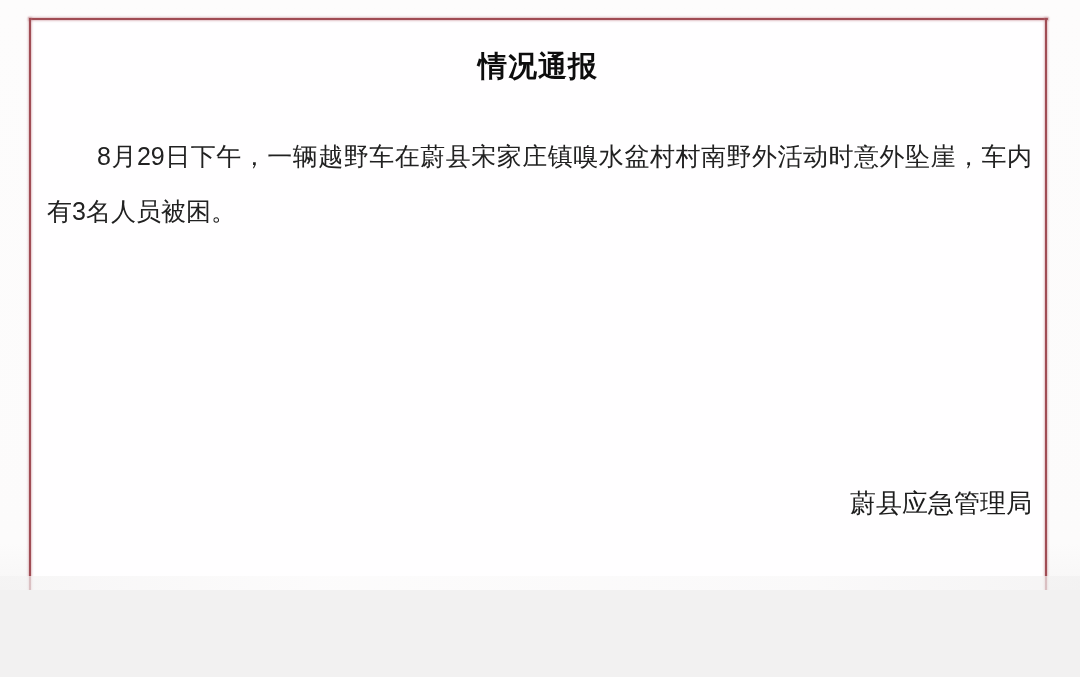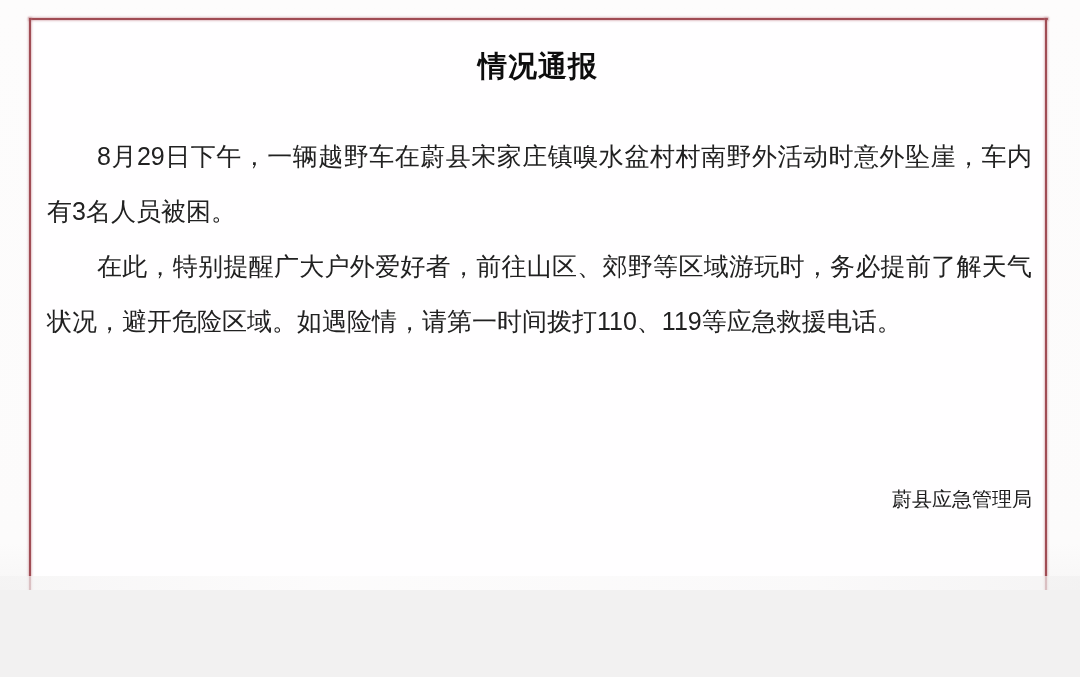--- a/index.html
+++ b/index.html
@@ -60,21 +60,21 @@
     text-align: justify;
   }
   .doc-body p {
     margin: 0;
     text-indent: 2em;
   }
   .doc-signature {
     position: absolute;
     right: 48px;
     top: 486px;
-    font-size: 20px;
+    font-size: 26px;
     color: #1c1c1c;
     text-align: center;
   }
   .doc-date {
     position: absolute;
     right: 50px;
     top: 537px;
     font-size: 26px;
     color: #1c1c1c;
     text-align: right;
@@ -99,21 +99,20 @@
 
   <div class="frame-seg frame-top"></div>
   <div class="frame-seg frame-left"></div>
   <div class="frame-seg frame-right"></div>
   <div class="frame-seg frame-bottom"></div>
 
   <div class="doc-title">情况通报</div>
 
   <div class="doc-body">
     <p>8月29日下午，一辆越野车在蔚县宋家庄镇嗅水盆村村南野外活动时意外坠崖，车内有3名人员被困。</p>
-    <p>在此，特别提醒广大户外爱好者，前往山区、郊野等区域游玩时，务必提前了解天气状况，避开危险区域。如遇险情，请第一时间拨打110、119等应急救援电话。</p>
   </div>
 
   <div class="doc-signature">蔚县应急管理局</div>
 
 
   <div class="bottom-smudge"></div>
 
 </div>
 
 </body></html>

